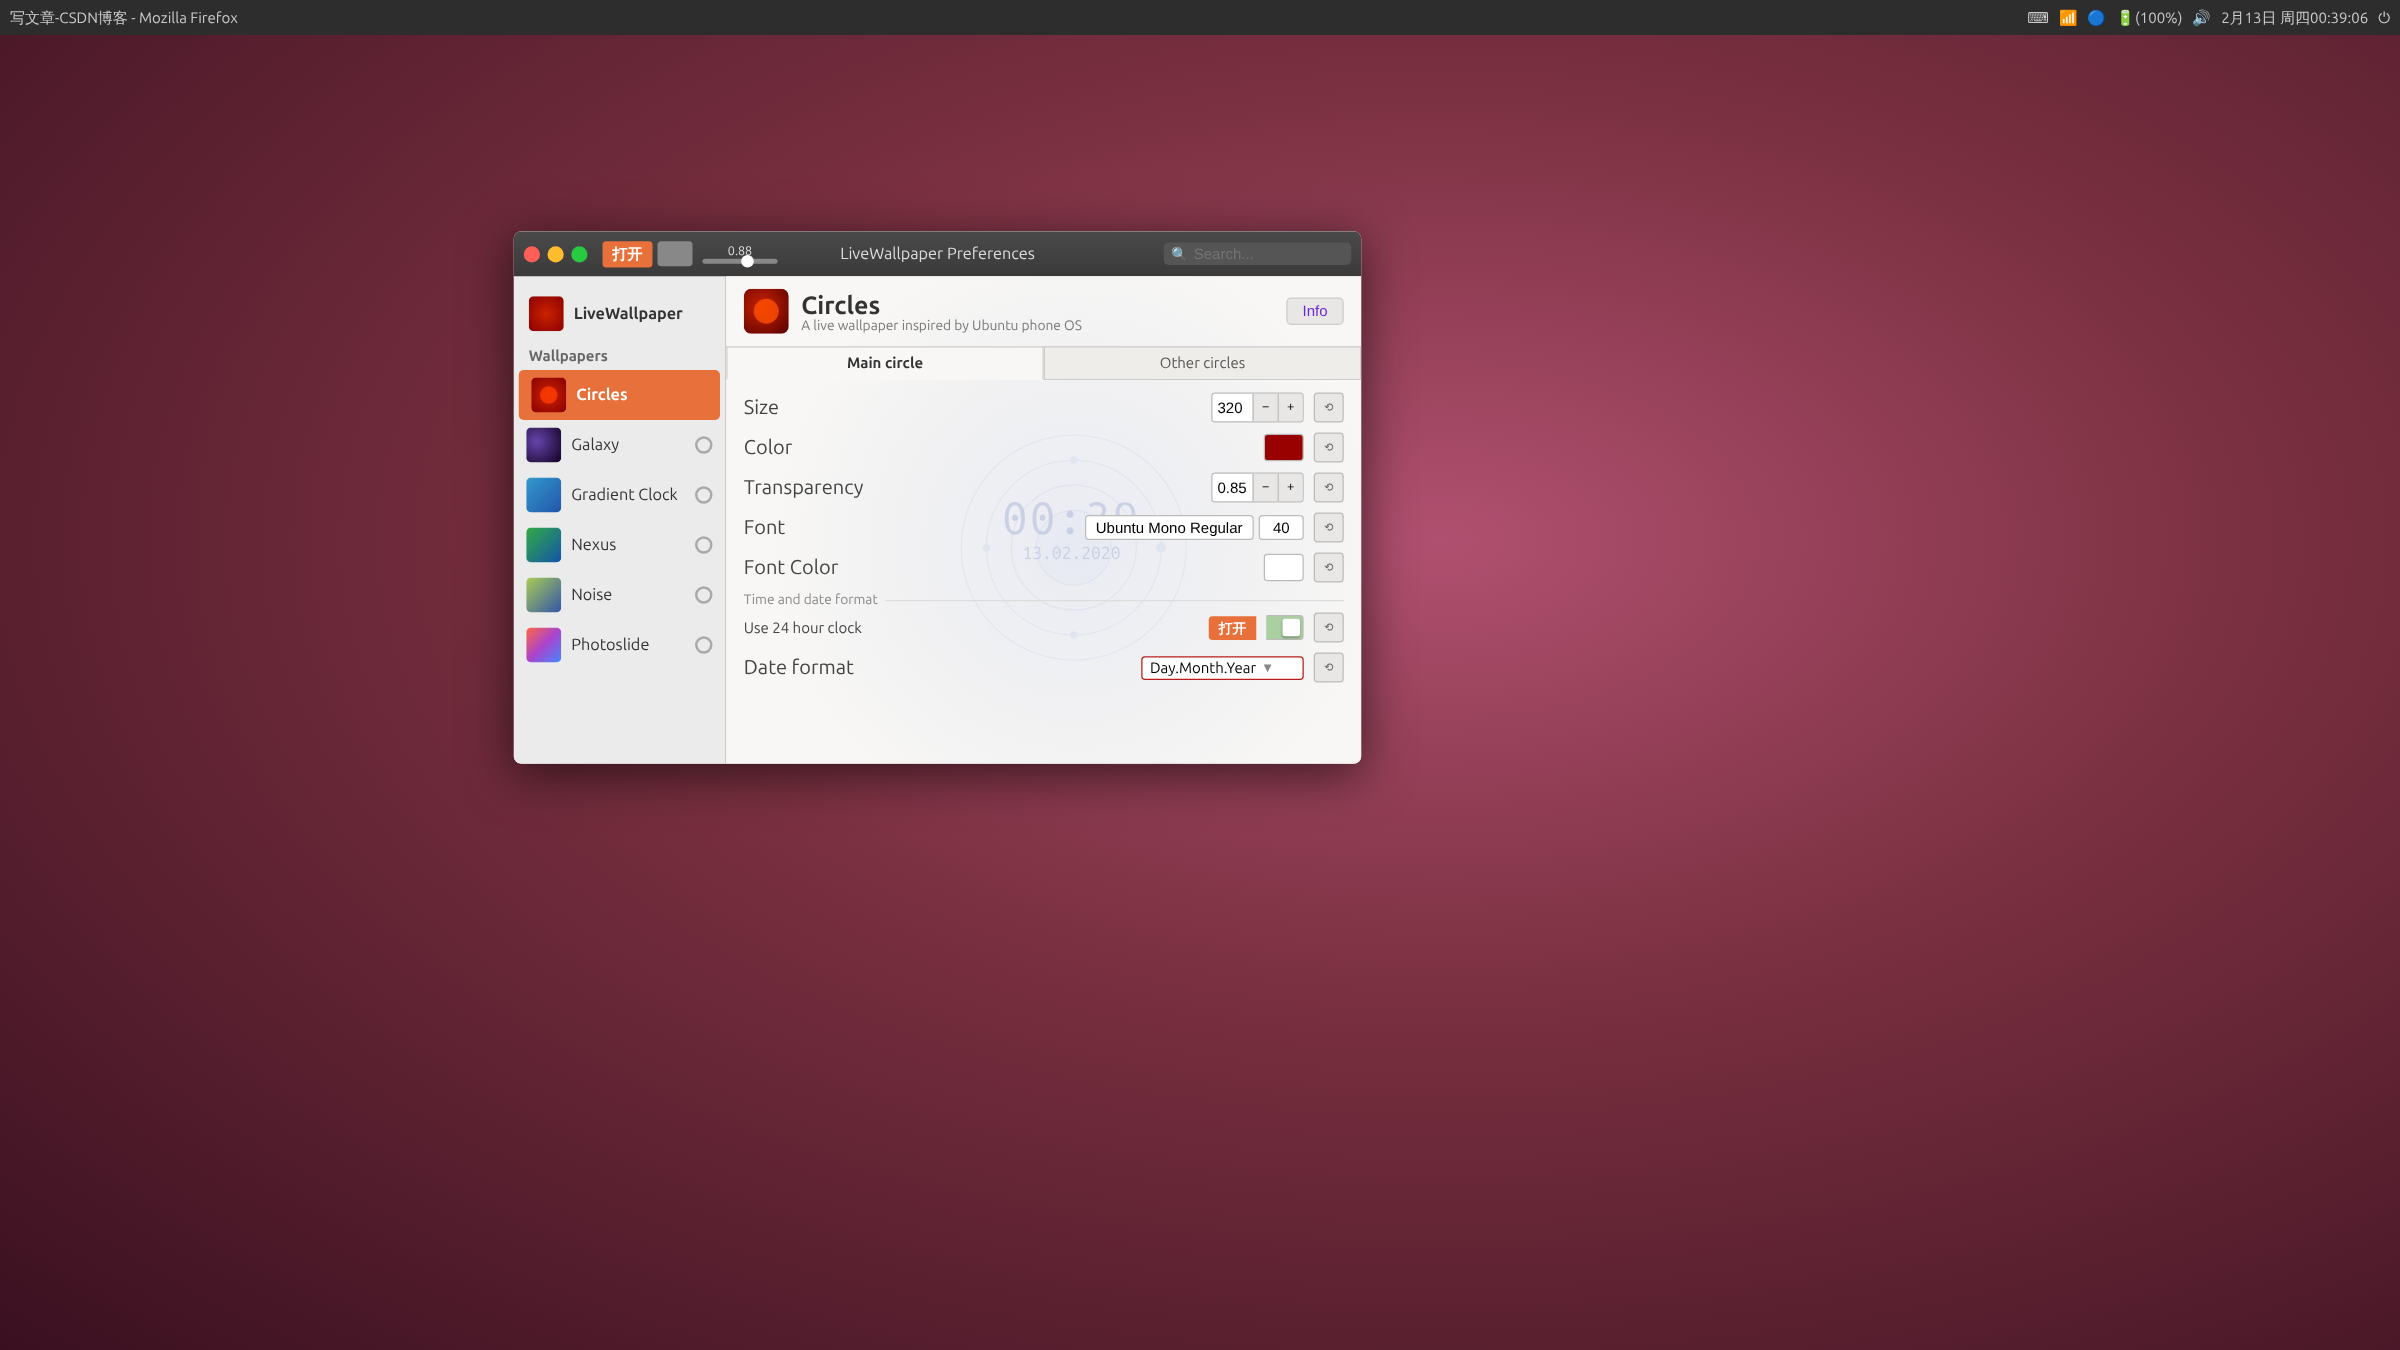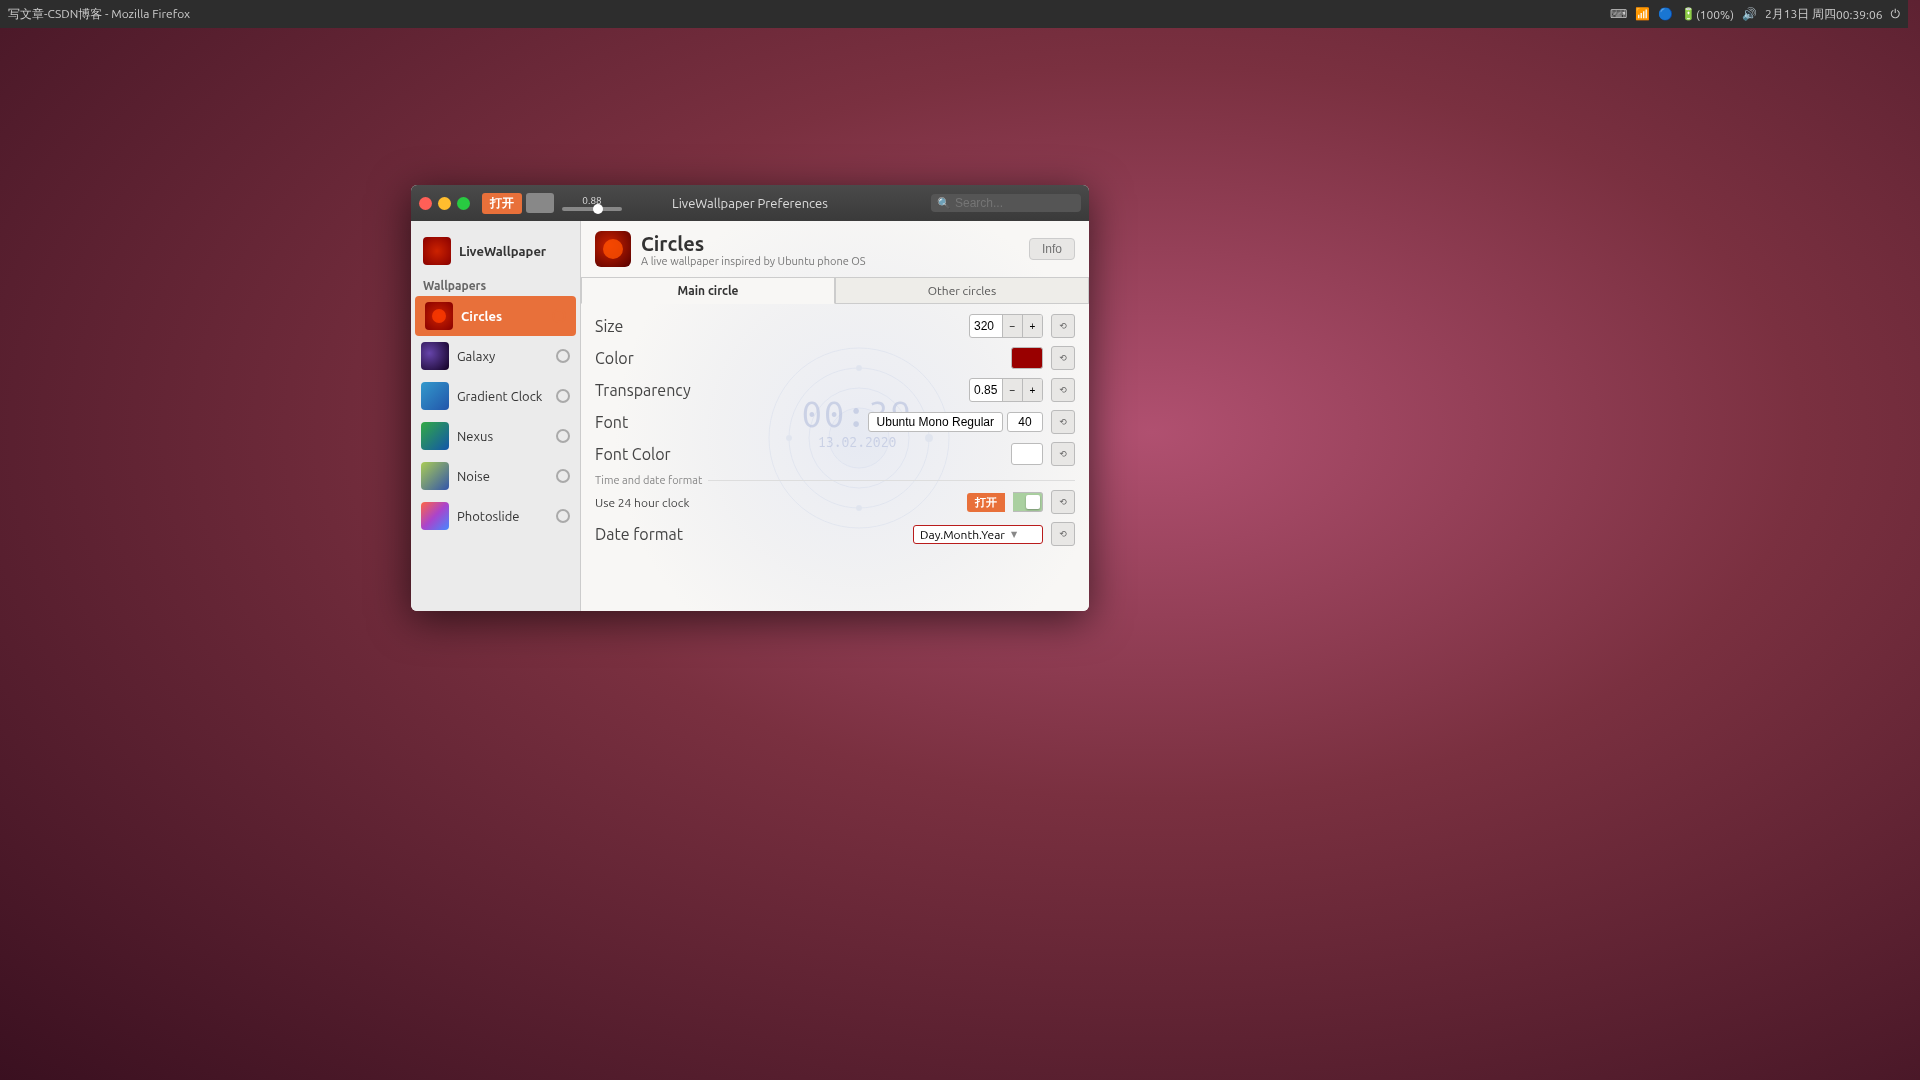--- a/index.html
+++ b/index.html
@@ -8,21 +8,21 @@
       height: 1080px;
       overflow: hidden;
       font-family: 'Ubuntu', 'DejaVu Sans', sans-serif;
       background: radial-gradient(ellipse at 60% 40%, #b05070 0%, #7a3040 40%, #3a1020 100%);
       position: relative;
     }
 
     
     .taskbar {
       position: absolute;
-      top: 0; left: 0; right: 12px;
+      top: 0; left: 0; right: 0;
       height: 28px;
       background: #2d2d2d;
       display: flex;
       align-items: center;
       justify-content: space-between;
       padding: 0 8px;
       z-index: 100;
     }
     .taskbar-left {
       color: #ccc;
@@ -326,21 +326,21 @@
       font-size: 11px;
       color: #777;
     }
     .info-btn {
       background: #e8e7e5;
       border: 1px solid #ccc;
       border-radius: 4px;
       padding: 3px 12px;
       font-size: 12px;
       cursor: pointer;
-      color: #737373;
+      color: #6d28d9;
     }
 
     
     .tabs-row {
       display: flex;
       border-bottom: 1px solid #ccc;
       position: relative;
       z-index: 1;
     }
     .tab {

